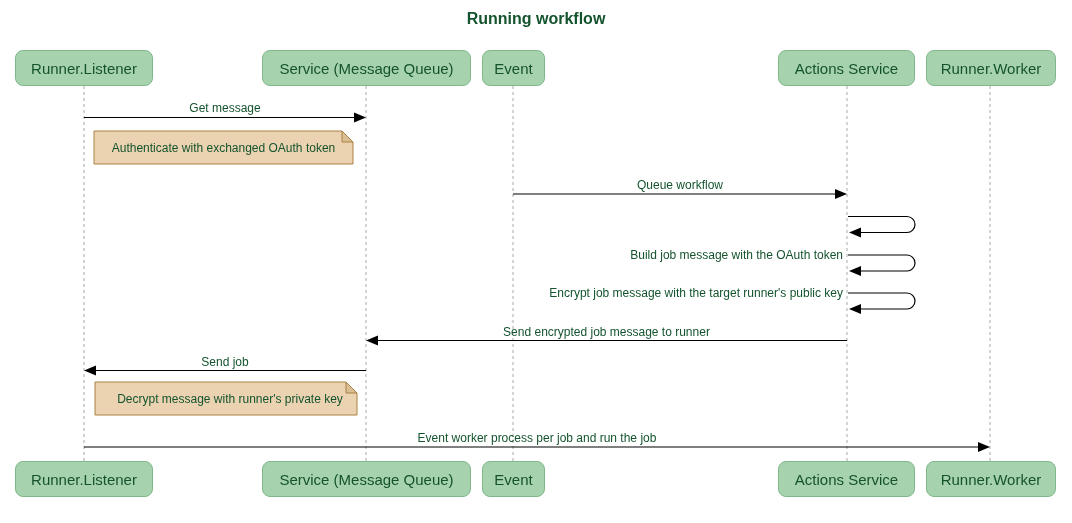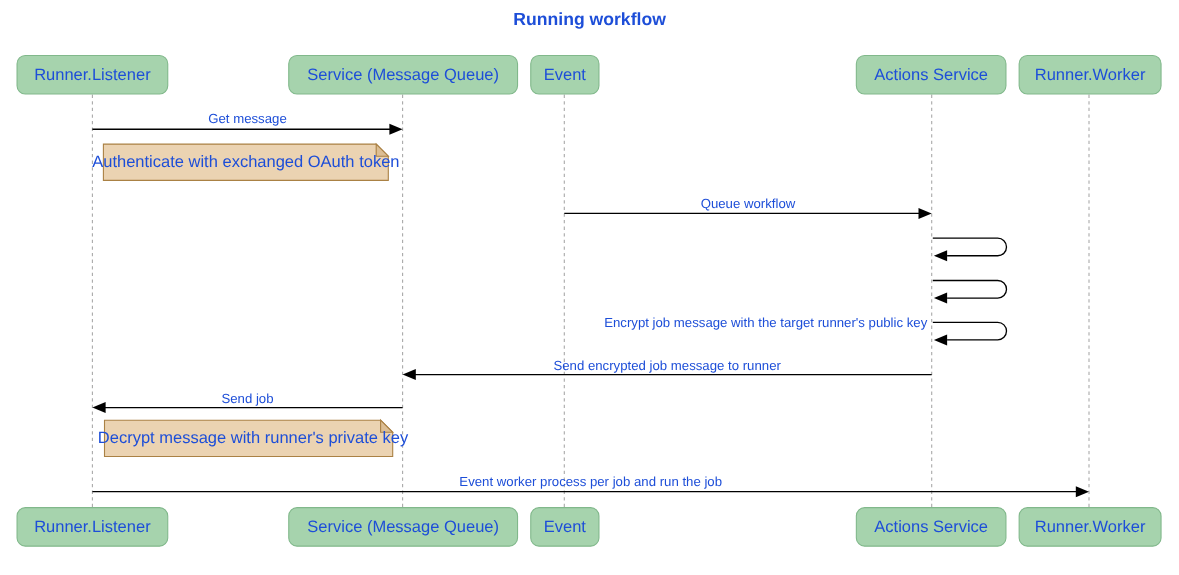--- a/index.html
+++ b/index.html
@@ -1,21 +1,21 @@
 <!DOCTYPE html>
 <html><head>
 <meta charset="utf-8">
 <style>
   html,body{margin:0;padding:0;background:#ffffff;}
   #canvas{
     position:relative;
     width:1072px;height:523px;
     background:#ffffff;
     font-family:"Liberation Sans","DejaVu Sans",sans-serif;
-    color:#1d4ed8;
+    color:#14532d;
     overflow:hidden;
   }
   #lines-svg{position:absolute;left:0;top:0;width:1072px;height:523px;}
   .title{
     position:absolute;top:10px;left:0;width:1072px;
     text-align:center;font-size:16px;font-weight:bold;
   }
   .actor{
     position:absolute;height:36px;
     background:#A6D3AD;border:1px solid #81B88B;border-radius:8px;
@@ -23,21 +23,21 @@
     font-size:15px;box-sizing:border-box;white-space:nowrap;
   }
   .actor.top{top:50px;}
   .actor.bottom{top:461px;}
   .msg-label{
     position:absolute;font-size:12px;line-height:14px;
     text-align:center;white-space:nowrap;
   }
   .msg-label.right-align{text-align:right;}
   .note-text{
-    position:absolute;font-size:15px;
+    position:absolute;font-size:12px;
     display:flex;align-items:center;justify-content:center;
     text-align:center;white-space:nowrap;
   }
 </style>
 </head>
 <body>
 
 <div id="canvas">
 
   <svg id="lines-svg" viewBox="0 0 1072 523">
@@ -110,20 +110,21 @@
   <div class="actor top" style="left:926px;width:130px;">Runner.Worker</div>
 
   <div class="actor bottom" style="left:15px;width:138px;">Runner.Listener</div>
   <div class="actor bottom" style="left:262px;width:209px;">Service (Message Queue)</div>
   <div class="actor bottom" style="left:482px;width:63px;">Event</div>
   <div class="actor bottom" style="left:778px;width:137px;">Actions Service</div>
   <div class="actor bottom" style="left:926px;width:130px;">Runner.Worker</div>
 
   <div class="msg-label" style="left:84px;width:282px;top:101px;">Get message</div>
   <div class="msg-label" style="left:513px;width:334px;top:178px;">Queue workflow</div>
+  <div class="msg-label right-align" style="left:450px;width:393px;top:248px;">Build job message with the OAuth token</div>
   <div class="msg-label right-align" style="left:450px;width:393px;top:286px;">Encrypt job message with the target runner's public key</div>
   <div class="msg-label" style="left:366px;width:481px;top:325px;">Send encrypted job message to runner</div>
   <div class="msg-label" style="left:84px;width:282px;top:355px;">Send job</div>
   <div class="msg-label" style="left:84px;width:906px;top:431px;">Event worker process per job and run the job</div>
 
   <div class="note-text" style="left:94px;top:131px;width:259px;height:33px;">Authenticate with exchanged OAuth token</div>
   <div class="note-text" style="left:95px;top:382px;width:270px;height:33px;">Decrypt message with runner's private key</div>
 
 </div>
 

